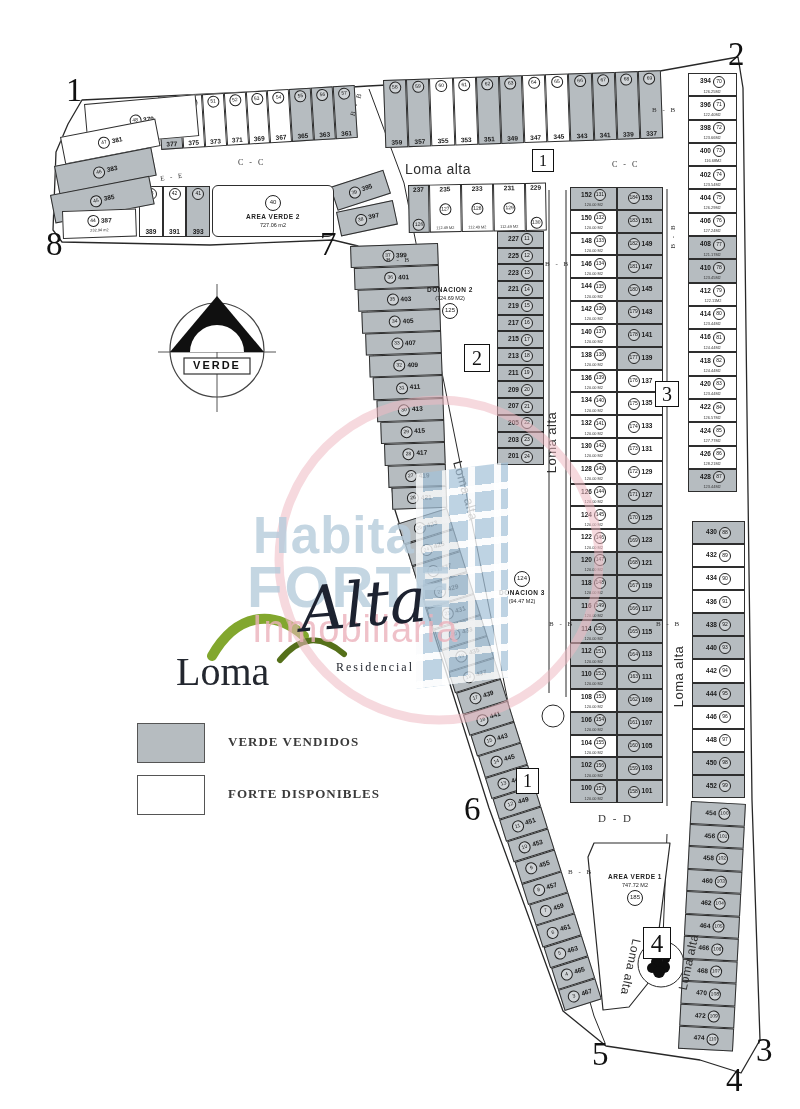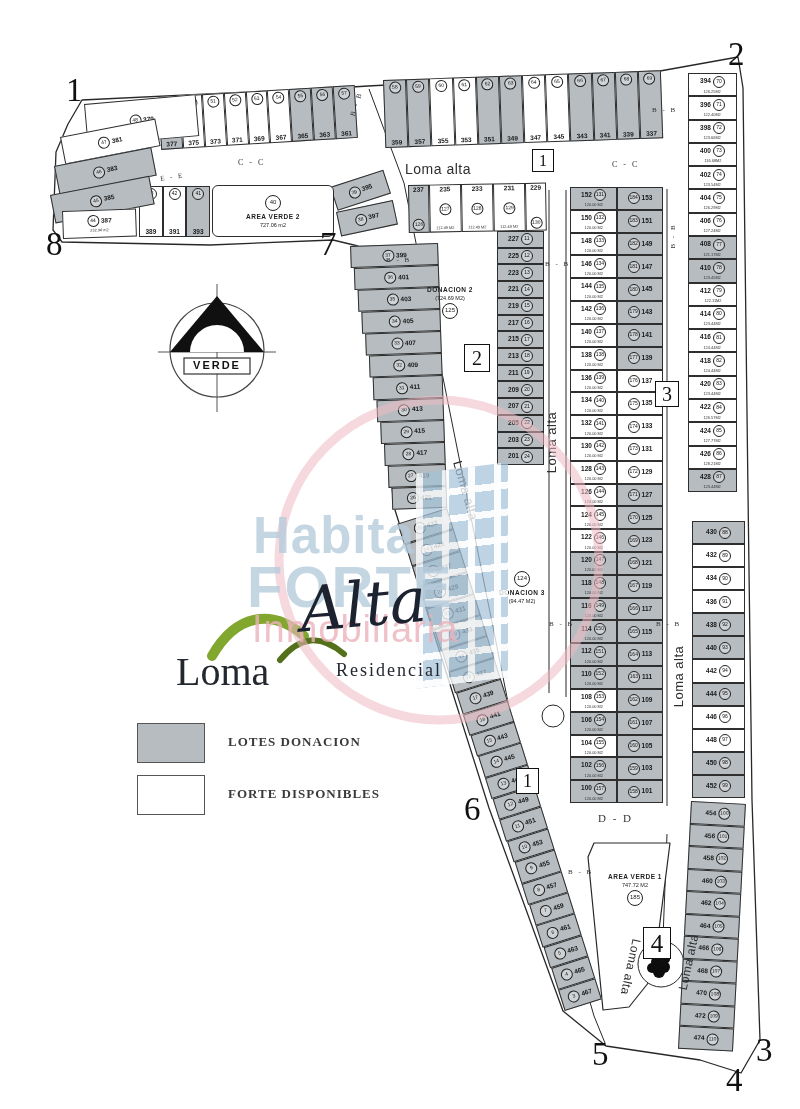--- a/index.html
+++ b/index.html
@@ -34,21 +34,21 @@
   .marker{position:absolute;border:1.6px solid #111;background:#fff;display:flex;align-items:center;
           justify-content:center;font-family:"Liberation Serif",serif;color:#111;line-height:1;}
   .norte{position:absolute;left:186px;top:359px;width:62px;text-align:center;font-size:11px;
          font-weight:700;letter-spacing:2px;color:#111;}
   .legend-box{position:absolute;width:68px;height:40px;border:1.3px solid #555;box-sizing:border-box;}
   .legend-label{position:absolute;font-family:"Liberation Serif",serif;font-weight:700;font-size:13px;
                 letter-spacing:1px;color:#3a3a3a;white-space:nowrap;}
   .logo-loma{position:absolute;left:176px;top:648px;font-family:"Liberation Serif",serif;font-size:40px;color:#23272f;}
   .logo-alta{position:absolute;left:300px;top:568px;font-family:"DejaVu Serif",serif;font-style:italic;
              font-size:62px;color:#1d2230;transform:rotate(-5deg);}
-  .logo-res{position:absolute;left:336px;top:660px;font-family:"Liberation Serif",serif;font-size:18px;
+  .logo-res{position:absolute;left:336px;top:660px;font-family:"Liberation Serif",serif;font-size:12px;
             letter-spacing:2px;color:#23272f;}
   .wm-building{position:absolute;left:412px;top:468px;width:92px;height:215px;opacity:.8;
       background-color:rgba(164,193,215,.9);
       background-image:repeating-linear-gradient(0deg, rgba(255,255,255,.95) 0 7px, transparent 7px 27px),
                        repeating-linear-gradient(90deg, rgba(255,255,255,.95) 0 7px, transparent 7px 26px);
       transform:skewY(-7deg);}
   .wm-t{position:absolute;font-weight:700;color:#b6ccdc;opacity:.8;line-height:1;}
   .wm-t1{left:249px;top:510px;font-size:51px;letter-spacing:1px;}
   .wm-t2{left:243px;top:558px;font-size:58px;letter-spacing:2px;}
   .wm-t3{left:248px;top:610px;font-size:38px;font-weight:400;color:#ecb2bc;letter-spacing:1px;}
@@ -1248,21 +1248,21 @@
 
     <div class="marker" style="left:532px;top:149px;width:20px;height:21px;font-size:16px">1</div>
     <div class="marker" style="left:516px;top:768px;width:21px;height:24px;font-size:18px">1</div>
     <div class="marker" style="left:464px;top:344px;width:24px;height:26px;font-size:20px">2</div>
     <div class="marker" style="left:655px;top:381px;width:22px;height:24px;font-size:20px">3</div>
     <div class="marker" style="left:643px;top:927px;width:26px;height:30px;font-size:25px">4</div>
 
     <div class="norte">VERDE</div>
 
     <div class="legend-box" style="left:137px;top:723px;background:#b6bcc0"></div>
-    <div class="legend-label" style="left:228px;top:734px">LOTES DONACION</div>
+    <div class="legend-label" style="left:228px;top:734px">VERDE VENDIDOS</div>
     <div class="legend-box" style="left:137px;top:775px;background:#ffffff"></div>
     <div class="legend-label" style="left:228px;top:786px">FORTE DISPONIBLES</div>
 
     <div class="logo-loma">Loma</div>
     <div class="logo-alta">Alta</div>
     <div class="logo-res">Residencial</div>
   </div>
 </div>
 
 </body></html>

